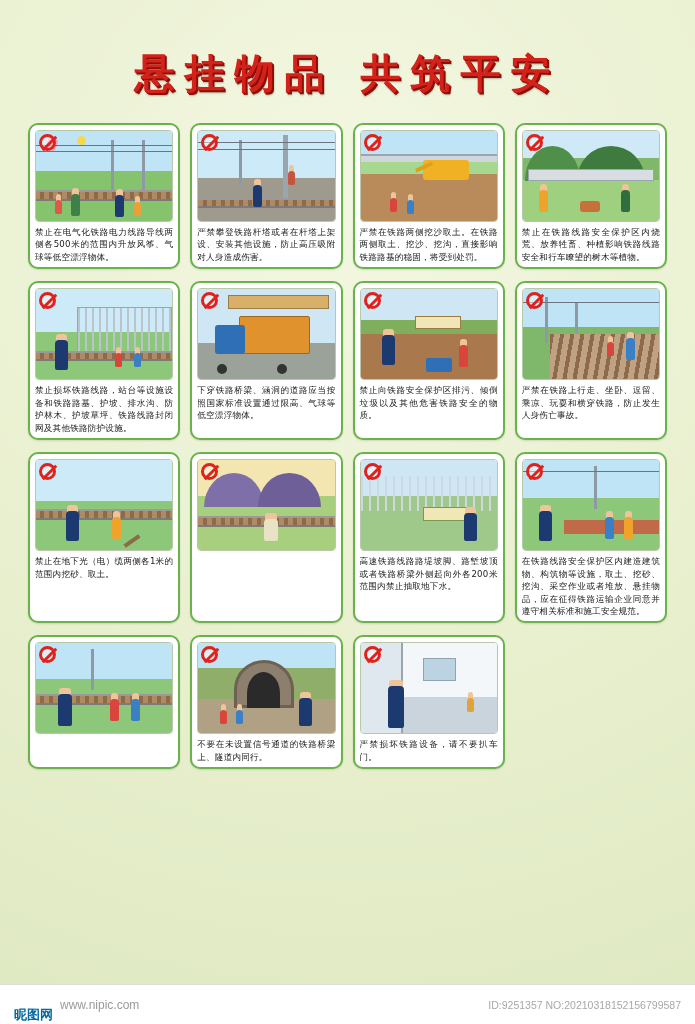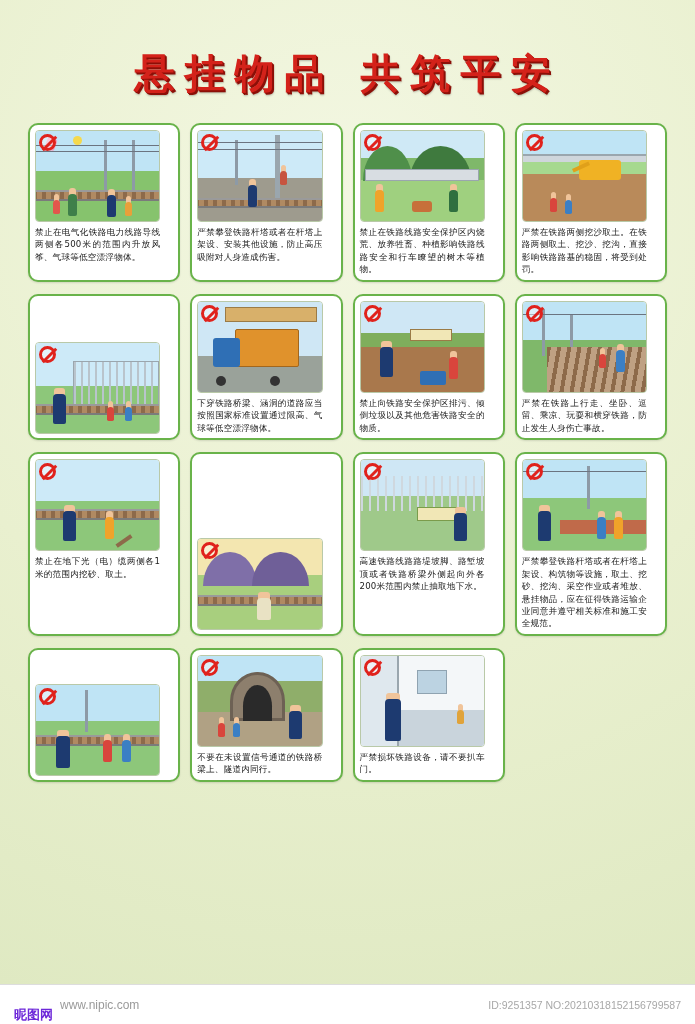--- a/index.html
+++ b/index.html
@@ -36,25 +36,24 @@
   .grid {
     display:grid;
     grid-template-columns:repeat(4, 1fr);
     gap:12px 10px;
     padding:0 10px;
   }
   .card {
     background:#ffffff;
     border:2px solid #69b34a;
     border-radius:10px;
-    padding:5px 18px 4px 5px;
+    padding:5px 5px 4px 5px;
     box-shadow:0 1px 2px rgba(0,0,0,.12);
     display:flex;
     flex-direction:column;
-    justify-content:flex-end;
   }
   .illus {
     position:relative;
     width:100%;
     height:92px;
     border-radius:4px;
     overflow:hidden;
     border:1px solid #b9c9a8;
   }
   .sky { position:absolute; inset:0; }
@@ -113,21 +112,21 @@
   }
   .footer {
     position:absolute; left:0; bottom:0; width:695px; height:40px;
     background:#ffffff;
     display:flex; align-items:center; justify-content:space-between;
     padding:0 14px;
     border-top:1px solid #ddd;
   }
   .wm { display:flex; align-items:center; gap:7px; }
   .wm-logo {
-    font-size:13px; color:#6d28d9; font-weight:bold;
+    font-size:13px; color:#0369a1; font-weight:bold;
     font-family:"DejaVu Sans", sans-serif;
     margin-top:20px;
   }
   .wm-url { font-size:12px; color:#9a9a9a; font-family:"Liberation Sans", sans-serif; }
   .wm-id { font-size:10.5px; color:#a8a8a8; font-family:"Liberation Sans", sans-serif; }
 </style>
 </head>
 <body>
 
 <div class="poster">
@@ -168,55 +167,56 @@
         <div class="rail" style="bottom:14%"></div>
         <div class="person head cop" style="left:40%;bottom:16%"></div>
         <div class="person head kid" style="left:66%;bottom:40%;background:#c7543f"></div>
         <div class="ban"></div>
       </div>
       <div class="caption">严禁攀登铁路杆塔或者在杆塔上架设、安装其他设施，防止高压吸附对人身造成伤害。</div>
     </div>
 
     <div class="card">
       <div class="illus">
+        <div class="sky" style="background:linear-gradient(180deg,#bfe4f5 0 30%,#a6d98f 30% 48%,#b98a5a 48% 100%)"></div>
+        <div style="position:absolute;left:0;right:0;top:26%;height:8%;background:#cfd6dc;border-top:2px solid #9aa6ae"></div>
+        <div style="position:absolute;left:46%;top:32%;width:34%;height:22%;background:#f0b224;border-radius:3px"></div>
+        <div style="position:absolute;left:40%;top:38%;width:18px;height:4px;background:#e0a01a;transform:rotate(-25deg)"></div>
+        <div class="person head kid" style="left:22%;bottom:10%;background:#d9453c"></div>
+        <div class="person head kid" style="left:34%;bottom:8%;background:#3b7fc4"></div>
+        <div class="ban"></div>
+      </div>
+      <div class="caption">严禁在铁路两侧挖沙取土。在铁路两侧取土、挖沙、挖沟，直接影响铁路路基的稳固，将受到处罚。</div>
+    </div>
+
+    <div class="card">
+      <div class="illus">
         <div class="sky" style="background:linear-gradient(180deg,#cfe9f6 0 30%,#7fb86a 30% 55%,#9fd07f 55% 100%)"></div>
         <div class="hill" style="left:2%;bottom:45%;background:#4f8f4a;width:40%"></div>
         <div class="hill" style="left:40%;bottom:45%;background:#3f7a3e;width:50%"></div>
         <div style="position:absolute;left:4%;top:42%;right:4%;height:14%;background:#d8dde2;border:1px solid #9aa6ae"></div>
         <div class="person head worker" style="left:12%;bottom:10%"></div>
         <div style="position:absolute;left:42%;bottom:10%;width:20px;height:11px;background:#c7703a;border-radius:3px"></div>
         <div class="person head" style="left:72%;bottom:10%;background:#2f6f3f"></div>
         <div class="ban"></div>
       </div>
       <div class="caption">禁止在铁路线路安全保护区内烧荒、放养牲畜、种植影响铁路线路安全和行车瞭望的树木等植物。</div>
     </div>
 
     <div class="card">
       <div class="illus">
-        <div class="sky" style="background:linear-gradient(180deg,#bfe4f5 0 30%,#a6d98f 30% 48%,#b98a5a 48% 100%)"></div>
-        <div style="position:absolute;left:0;right:0;top:26%;height:8%;background:#cfd6dc;border-top:2px solid #9aa6ae"></div>
-        <div style="position:absolute;left:46%;top:32%;width:34%;height:22%;background:#f0b224;border-radius:3px"></div>
-        <div style="position:absolute;left:40%;top:38%;width:18px;height:4px;background:#e0a01a;transform:rotate(-25deg)"></div>
-        <div class="person head kid" style="left:22%;bottom:10%;background:#d9453c"></div>
-        <div class="person head kid" style="left:34%;bottom:8%;background:#3b7fc4"></div>
-        <div class="ban"></div>
-      </div>
-      <div class="caption">严禁在铁路两侧挖沙取土。在铁路两侧取土、挖沙、挖沟，直接影响铁路路基的稳固，将受到处罚。</div>
-    </div>
-
-    <div class="card">
-      <div class="illus">
         <div class="sky" style="background:linear-gradient(180deg,#cdeaf8 0 48%,#8dc77a 48% 100%)"></div>
         <div style="position:absolute;left:30%;top:20%;right:0;height:50%;background:repeating-linear-gradient(90deg,#b9c4cc 0 2px,transparent 2px 7px);border:1px solid #9aa6ae"></div>
         <div class="rail" style="bottom:20%"></div>
         <div class="person head cop" style="left:14%;bottom:10%;width:13px;height:30px"></div>
         <div class="person head kid" style="left:58%;bottom:14%;background:#d9453c"></div>
         <div class="person head kid" style="left:72%;bottom:14%;background:#3b7fc4"></div>
         <div class="ban"></div>
       </div>
+      <div class="caption">禁止损坏铁路线路，站台等设施设备和铁路路基、护坡、排水沟、防护林木、护坡草坪、铁路线路封闭网及其他铁路防护设施。</div>
     </div>
 
     <div class="card">
       <div class="illus">
         <div class="sky" style="background:linear-gradient(180deg,#cfe7f5 0 60%,#9aa29a 60% 100%)"></div>
         <div style="position:absolute;left:22%;top:6%;right:4%;height:16%;background:#d8b06a;border:1px solid #9b7b46"></div>
         <div style="position:absolute;left:30%;top:30%;width:52%;height:42%;background:#e0922c;border:1px solid #a2661d;border-radius:2px"></div>
         <div style="position:absolute;left:12%;top:40%;width:22%;height:32%;background:#2f6fb5;border-radius:3px"></div>
         <div style="position:absolute;left:14%;bottom:6%;width:10px;height:10px;border-radius:50%;background:#333"></div>
         <div style="position:absolute;left:58%;bottom:6%;width:10px;height:10px;border-radius:50%;background:#333"></div>
@@ -289,21 +289,21 @@
       <div class="illus">
         <div class="sky" style="background:linear-gradient(180deg,#bfe4f5 0 42%,#8dc77a 42% 100%)"></div>
         <div class="pole" style="left:52%;top:6%;height:48%"></div>
         <div class="wire" style="top:12%"></div>
         <div style="position:absolute;left:30%;bottom:18%;right:-10%;height:16%;background:#c06a4a"></div>
         <div class="person head cop" style="left:12%;bottom:10%;width:13px;height:30px"></div>
         <div class="person head" style="left:60%;bottom:12%;background:#3b7fc4"></div>
         <div class="person head worker" style="left:74%;bottom:12%"></div>
         <div class="ban"></div>
       </div>
-      <div class="caption">严禁攀登铁路杆塔或者在杆塔上架设、构筑物等设施，取土、挖砂、挖沟、采空作业或者堆放、悬挂物品，应在征得铁路运输企业同意并遵守相关标准和施工安全规范。</div>
+      <div class="caption">在铁路线路安全保护区内建造建筑物、构筑物等设施，取土、挖砂、挖沟、采空作业或者堆放、悬挂物品，应在征得铁路运输企业同意并遵守相关标准和施工安全规范。</div>
     </div>
 
     <div class="card">
       <div class="illus">
         <div class="sky" style="background:linear-gradient(180deg,#bfe4f5 0 40%,#8dc77a 40% 100%)"></div>
         <div class="pole" style="left:40%;top:6%;height:46%"></div>
         <div class="rail" style="bottom:32%"></div>
         <div class="person head cop" style="left:16%;bottom:8%;width:14px;height:32px"></div>
         <div class="person head" style="left:54%;bottom:14%;background:#d9453c"></div>
         <div class="person head" style="left:70%;bottom:14%;background:#3b7fc4"></div>

